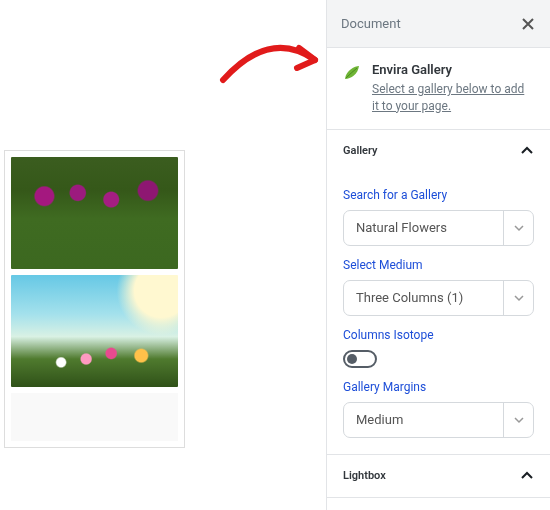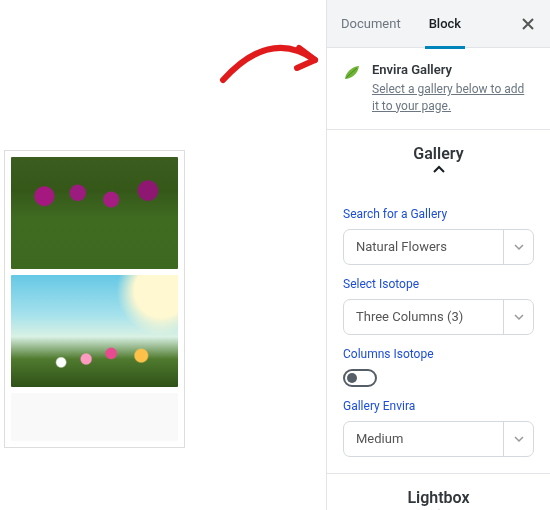--- a/index.html
+++ b/index.html
@@ -117,26 +117,25 @@
     }
     .leaf-icon { flex: 0 0 18px; margin-top: 2px; }
     .block-title { font-weight: 600; font-size: 13px; margin-bottom: 4px; }
     .block-desc { font-size: 12px; color: #6c7781; line-height: 1.4; text-decoration: underline; }
     .panel {
       border-bottom: 1px solid #e2e4e7;
     }
     .panel-head {
       display: flex;
       justify-content: space-between;
-      align-items: center;
+      align-items: flex-start;
       padding: 14px 16px;
       font-weight: 600;
-      font-size: 16px;
-      cursor: pointer;
-      flex-direction: column;
+      font-size: 11px;
+      cursor: pointer;
     }
     .panel-body {
       padding: 4px 16px 16px;
     }
     .field-label {
       font-size: 12px;
       color: #1d4ed8;
       margin: 12px 0 8px;
     }
     .select {
@@ -197,21 +196,20 @@
   <svg class="arrow" viewBox="0 0 120 80">
     <path d="M 8 60 Q 55 8 100 40" stroke="#e11b1b" stroke-width="6" fill="none" stroke-linecap="round"></path>
     <path d="M 100 40 L 84 28 M 100 40 L 82 48" stroke="#e11b1b" stroke-width="6" fill="none" stroke-linecap="round"></path>
   </svg>
 </div>
 
 <div class="sidebar">
 
   <div class="tabs">
     <div class="tab">Document</div>
-    <div class="tab active">Block</div>
     <div class="close-btn">
       <svg width="16" height="16" viewBox="0 0 16 16">
         <path d="M3 3 L13 13 M13 3 L3 13" stroke="#555" stroke-width="2" fill="none"></path>
       </svg>
     </div>
   </div>
 
   <div class="block-header">
     <div class="leaf-icon">
       <svg width="18" height="18" viewBox="0 0 18 18">
@@ -236,34 +234,34 @@
       <div class="field-label">Search for a Gallery</div>
       <div class="select">
         <div class="select-value">Natural Flowers</div>
         <div class="select-arrow">
           <svg class="chevron" viewBox="0 0 14 14">
               <path d="M3 5 L7 9 L11 5" stroke="#999" stroke-width="1.5" fill="none"></path>
             </svg>
         </div>
       </div>
 
-      <div class="field-label">Select Isotope</div>
+      <div class="field-label">Select Medium</div>
       <div class="select">
-        <div class="select-value">Three Columns (3)</div>
+        <div class="select-value">Three Columns (1)</div>
         <div class="select-arrow">
           <svg class="chevron" viewBox="0 0 14 14">
               <path d="M3 5 L7 9 L11 5" stroke="#999" stroke-width="1.5" fill="none"></path>
             </svg>
         </div>
       </div>
 
       <div class="field-label">Columns Isotope</div>
       <div class="toggle"></div>
 
-      <div class="field-label">Gallery Envira</div>
+      <div class="field-label">Gallery Margins</div>
       <div class="select">
         <div class="select-value">Medium</div>
         <div class="select-arrow">
           <svg class="chevron" viewBox="0 0 14 14">
               <path d="M3 5 L7 9 L11 5" stroke="#999" stroke-width="1.5" fill="none"></path>
             </svg>
         </div>
       </div>
     </div>
   </div>

